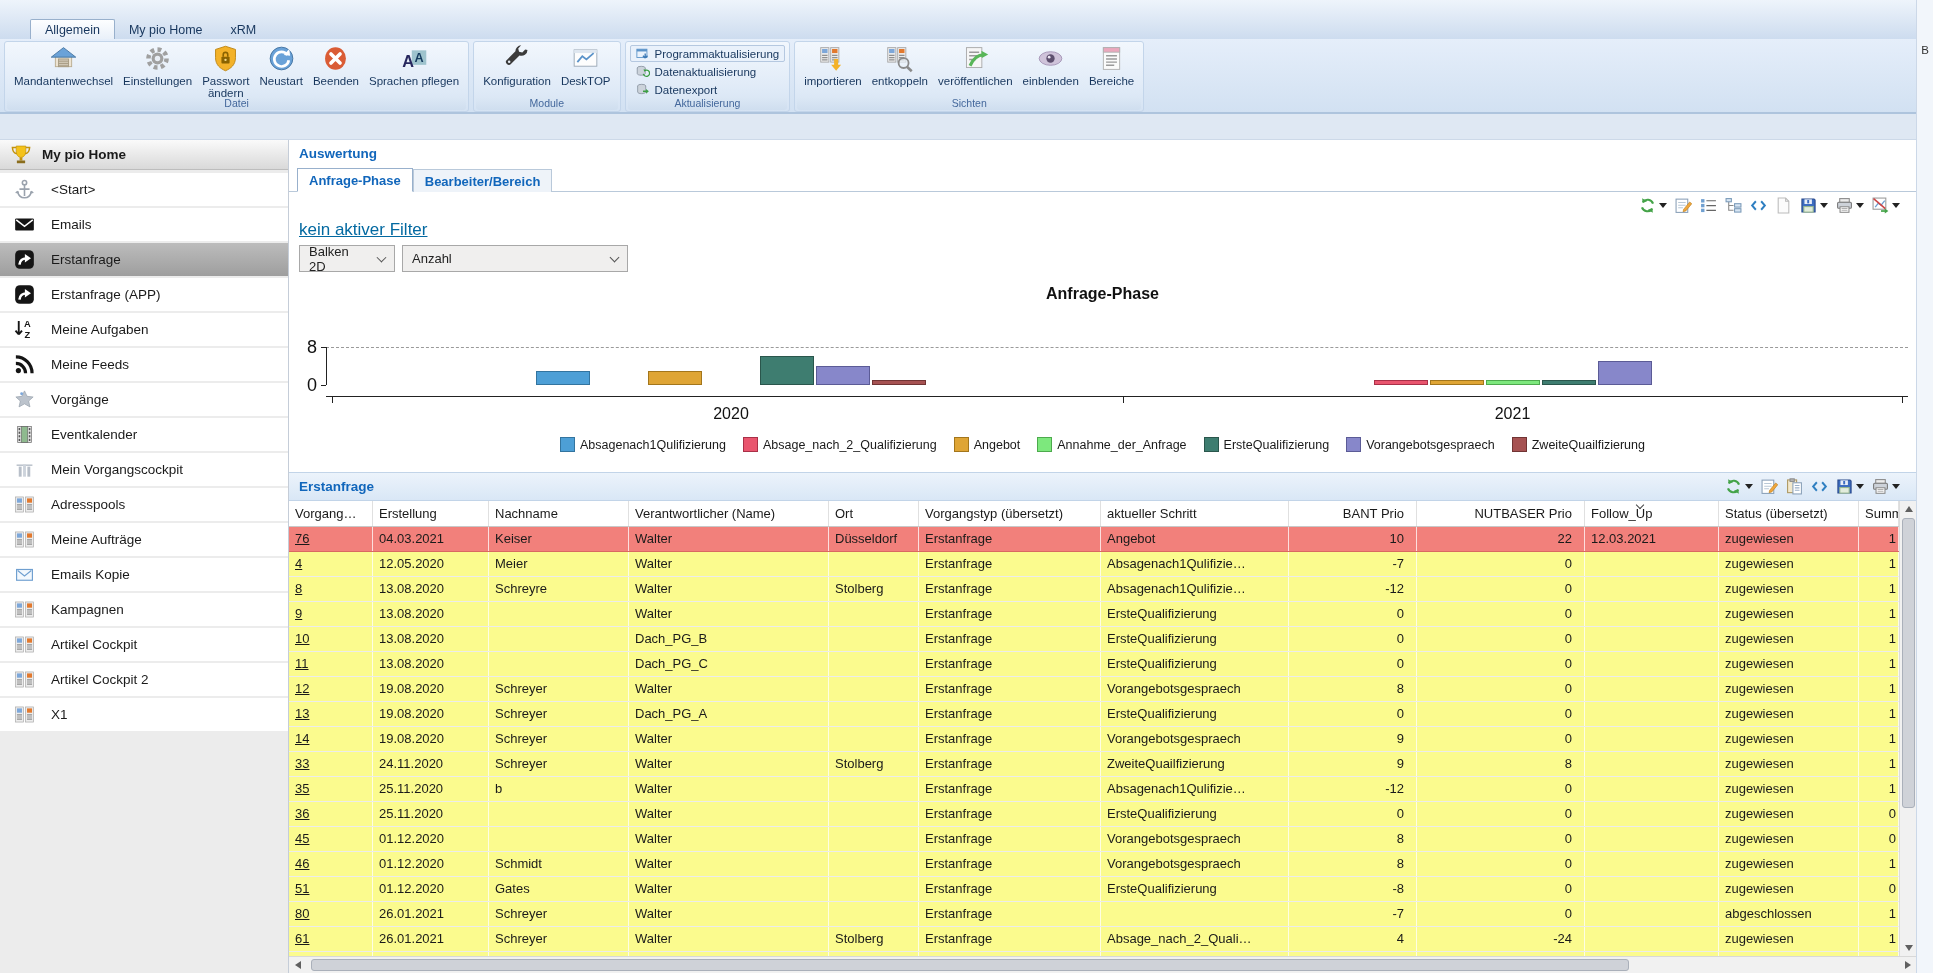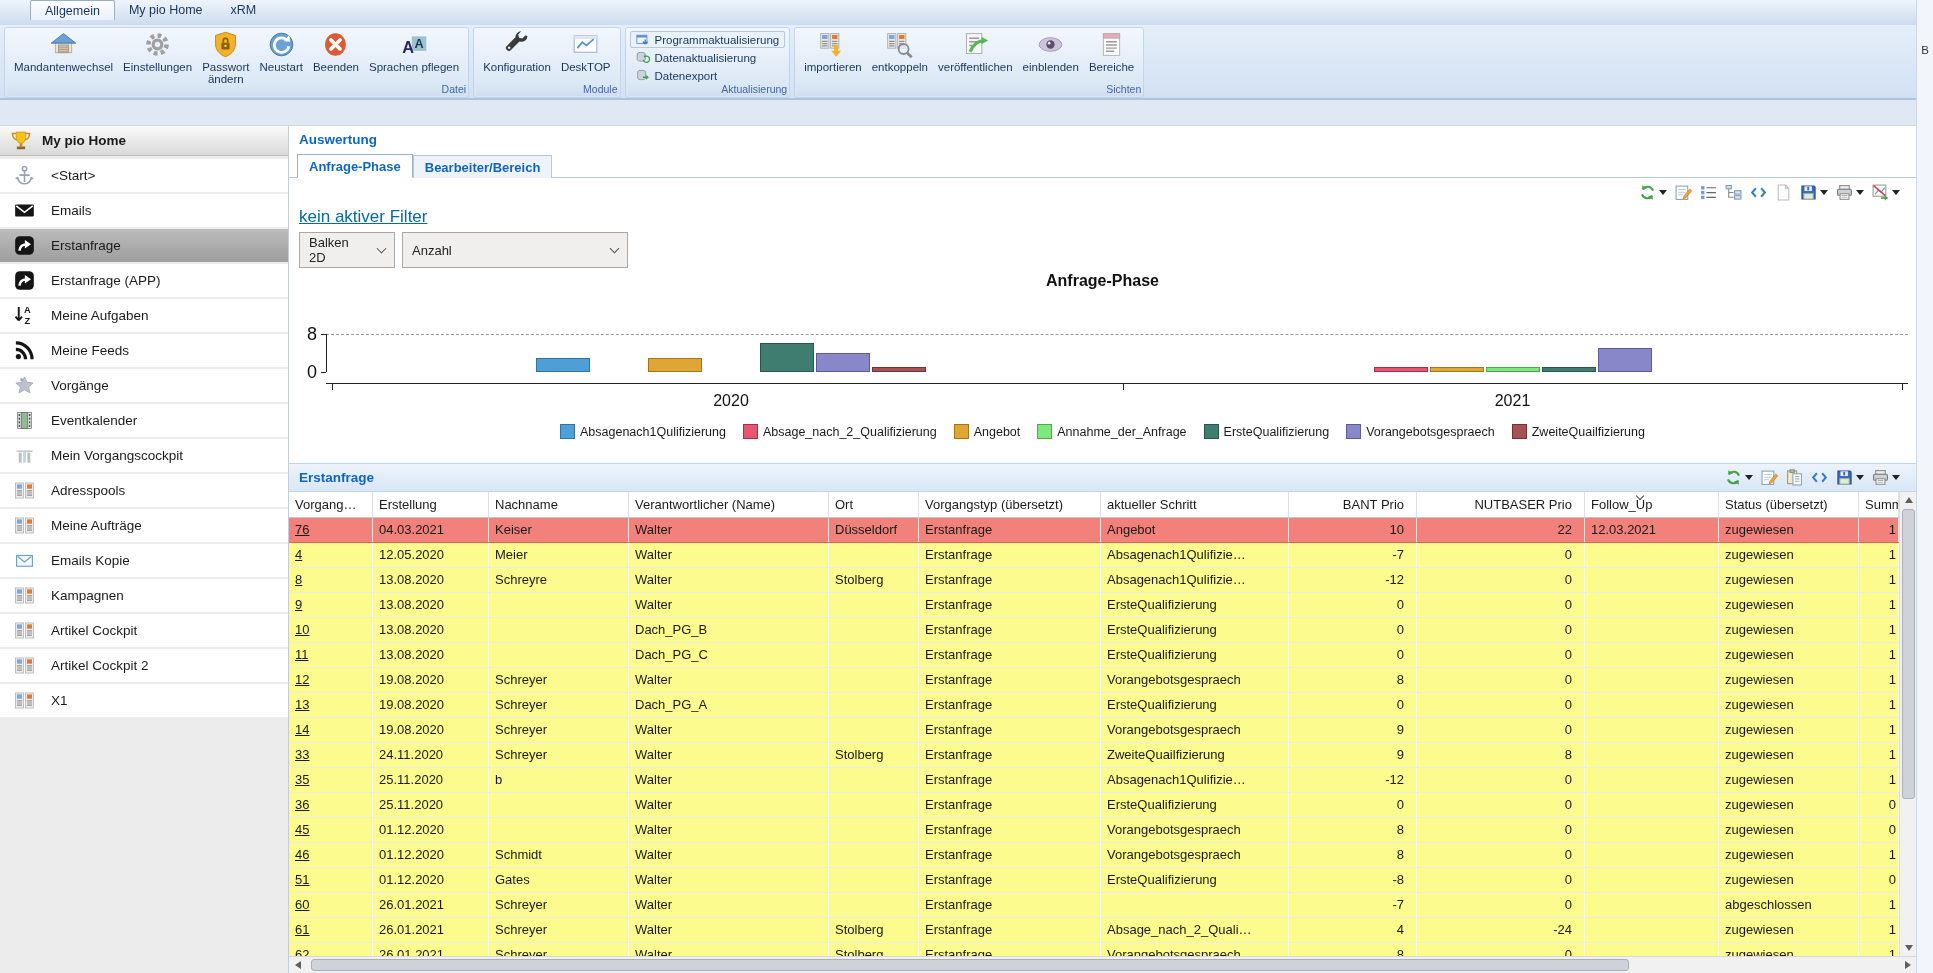--- a/index.html
+++ b/index.html
@@ -1,27 +1,27 @@
 <!DOCTYPE html>
 <html><head>
 <meta charset="utf-8">
 <style>
 *{margin:0;padding:0;box-sizing:border-box}
 html,body{width:1933px;height:973px;overflow:hidden;font-family:"Liberation Sans",sans-serif;background:#fff;font-size:13px;color:#1a1a1a}
 .app{width:1933px;height:973px;display:flex}
 .appmain{flex:1;display:flex;flex-direction:column;min-width:0}
 .edge{width:17px;background:#f2f6fb;border-left:1px solid #ccd8e8;text-align:center;padding-top:44px;font-size:11.5px;color:#333}
 
-.tabstrip{height:25px;background:linear-gradient(#eef4fb,#cddcef);display:flex;align-items:flex-start;padding-left:30px}
+.tabstrip{height:39px;background:linear-gradient(#eef4fb,#cddcef);display:flex;align-items:flex-end;padding-left:30px}
 .rtab{padding:3px 14px 2px;font-size:12.5px;color:#17365d}
 .rtab.active{background:linear-gradient(#fdfeff,#e9f0f9);border:1px solid #98b0cc;border-bottom:none;border-radius:2px 2px 0 0;color:#17365d}
 .ribbon{height:75px;background:linear-gradient(#e5eefa,#d2e1f2);display:flex;padding:2px 2px 0 4px;border-bottom:2px solid #aec4dd}
 .rb-group{position:relative;border:1px solid #c3d5ea;border-radius:3px;background:linear-gradient(#f2f7fd,#dfeaf7 70%,#d5e3f3);margin-right:4px;padding:1px 4px 14px 4px}
 .rb-items{display:flex;align-items:flex-start;height:100%}
-.rb-label{position:absolute;left:2px;right:2px;bottom:1px;height:13px;line-height:13px;font-size:10.5px;color:#44689c;text-align:right;background:linear-gradient(#dce8f5,#cfdeef);border-radius:0 0 3px 3px}
+.rb-label{position:absolute;left:2px;right:2px;bottom:1px;height:13px;line-height:13px;font-size:10.5px;color:#44689c;text-align:center;background:linear-gradient(#dce8f5,#cfdeef);border-radius:0 0 3px 3px}
 .rb-btn{display:flex;flex-direction:column;align-items:center;padding:1px 5px 0;font-size:11.5px;color:#17365d;text-align:center;line-height:1.05;cursor:default}
 .rb-btn .icon{width:29px;height:29px;margin-bottom:2px}
 .rb-btn span.wrap{width:min-content}
 .rb-stack{display:flex;flex-direction:column;gap:1px;padding-top:2px}
 .rb-small{display:flex;align-items:center;gap:5px;font-size:11.5px;color:#17365d;padding:0 5px;height:17px;border:1px solid transparent;border-radius:2px;white-space:nowrap}
 .rb-small.hl{border-color:#b5c8e0;background:#e9f1fb}
 .rb-small .icon{width:14px;height:14px}
 .icon{display:inline-flex}
 .icon svg{width:100%;height:100%;display:block}
 
@@ -41,21 +41,21 @@
 .aw-tabs{display:flex;align-items:flex-end;padding-left:8px;border-bottom:1px solid #b9c9da;height:27px}
 .atab{font-size:13px;font-weight:bold;color:#1166bb;padding:4px 11px 3px;border:1px solid #b9c9da;border-bottom:none;background:#eef3f9;margin-bottom:-1px}
 .atab.active{background:#fff;border-color:#98b0cc;position:relative;z-index:2;border-bottom:1px solid #fff}
 .aw-toolbar{display:flex;justify-content:flex-end;align-items:center;gap:8px;padding:5px 16px 2px 0;height:26px}
 .tb-i{display:flex;align-items:center;gap:3px;cursor:default}
 .tb-i .icon{width:17px;height:17px}
 .caret{width:0;height:0;border-left:4px solid transparent;border-right:4px solid transparent;border-top:5px solid #222}
 .aw-filter{padding:3px 0 2px 10px;height:24px}
 .aw-filter a{color:#0369a1;font-size:17px;cursor:pointer}
 .aw-selects{display:flex;gap:7px;padding:4px 0 3px 10px;height:34px}
-.select{height:36px;background:#f0efee;border:1px solid #a8a8a8;display:flex;align-items:center;justify-content:space-between;padding:0 9px;font-size:13px;color:#222;cursor:default}
+.select{height:27px;background:#f0efee;border:1px solid #a8a8a8;display:flex;align-items:center;justify-content:space-between;padding:0 9px;font-size:13px;color:#222;cursor:default}
 .select .chev{width:7px;height:7px;border-right:1.6px solid #555;border-bottom:1.6px solid #555;transform:rotate(45deg);margin-top:-3px;margin-left:12px}
 
 .chart{position:relative;height:201px}
 .chart-title{position:absolute;top:10px;left:0;right:0;text-align:center;font-weight:bold;font-size:16px;color:#111}
 .plot{position:absolute;left:10px;right:8px;top:44px;height:112px}
 .ylab{position:absolute;font-size:18px;color:#111;width:16px;text-align:right}
 .grid8{position:absolute;left:27px;right:0;top:28px;border-top:1px dashed #9a9a9a}
 .vax{position:absolute;left:27px;top:28px;height:38px;border-left:1px solid #222}
 .ytick{position:absolute;left:22px;width:5px;border-top:1px solid #222}
 .xax{position:absolute;left:27px;right:0;top:77px;border-top:1.5px solid #222}
@@ -955,21 +955,21 @@
                   <div class="td c4"></div>
                   <div class="td c5">Erstanfrage</div>
                   <div class="td c6">ErsteQualifizierung</div>
                   <div class="td c7">-8</div>
                   <div class="td c8">0</div>
                   <div class="td c9"></div>
                   <div class="td c10">zugewiesen</div>
                   <div class="td c11">0</div>
                 </div>
                 <div class="trow yellow">
-                  <div class="td c0 link">60</div>
+                  <div class="td c0 link">80</div>
                   <div class="td c1">26.01.2021</div>
                   <div class="td c2">Schreyer</div>
                   <div class="td c3">Walter</div>
                   <div class="td c4"></div>
                   <div class="td c5">Erstanfrage</div>
                   <div class="td c6"></div>
                   <div class="td c7">-7</div>
                   <div class="td c8">0</div>
                   <div class="td c9"></div>
                   <div class="td c10">abgeschlossen</div>

